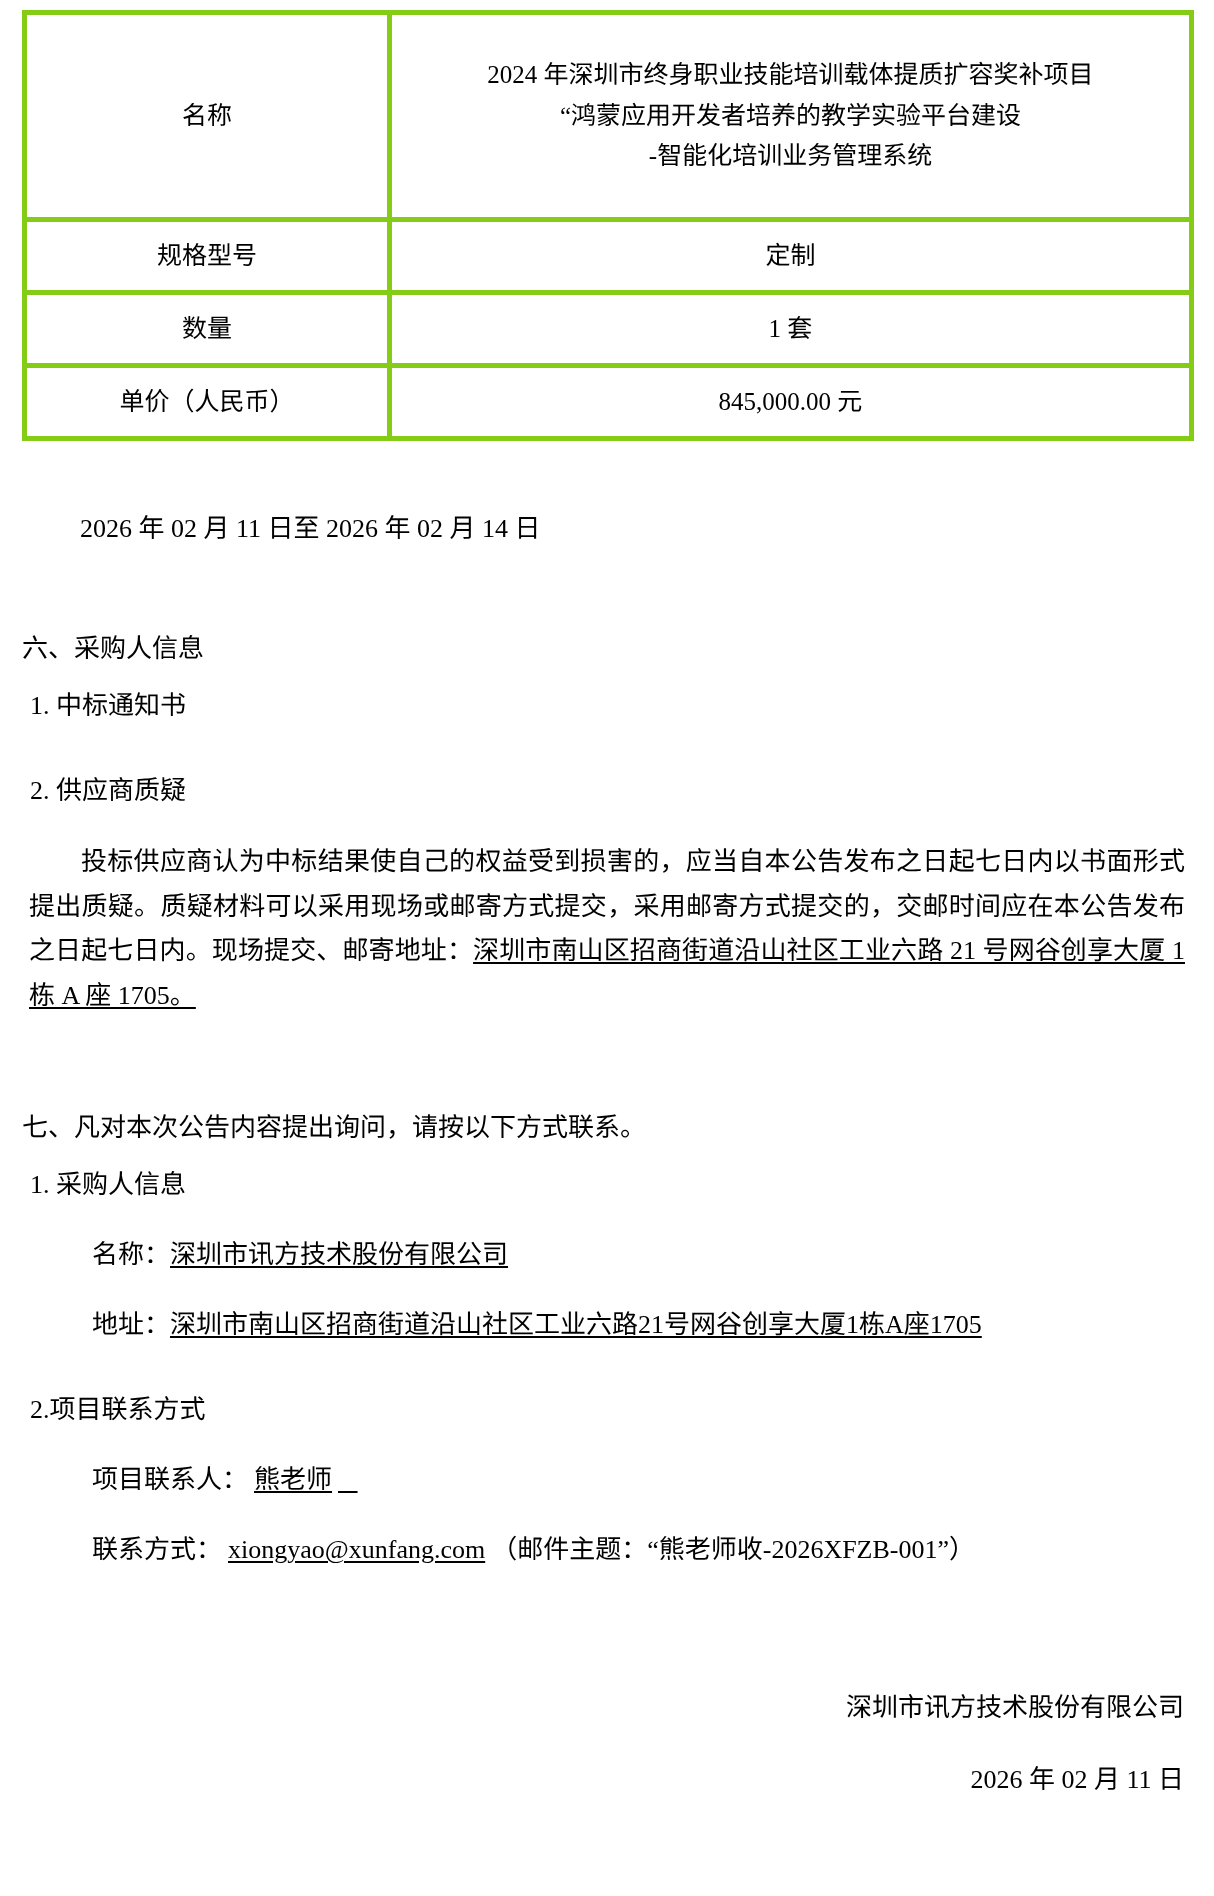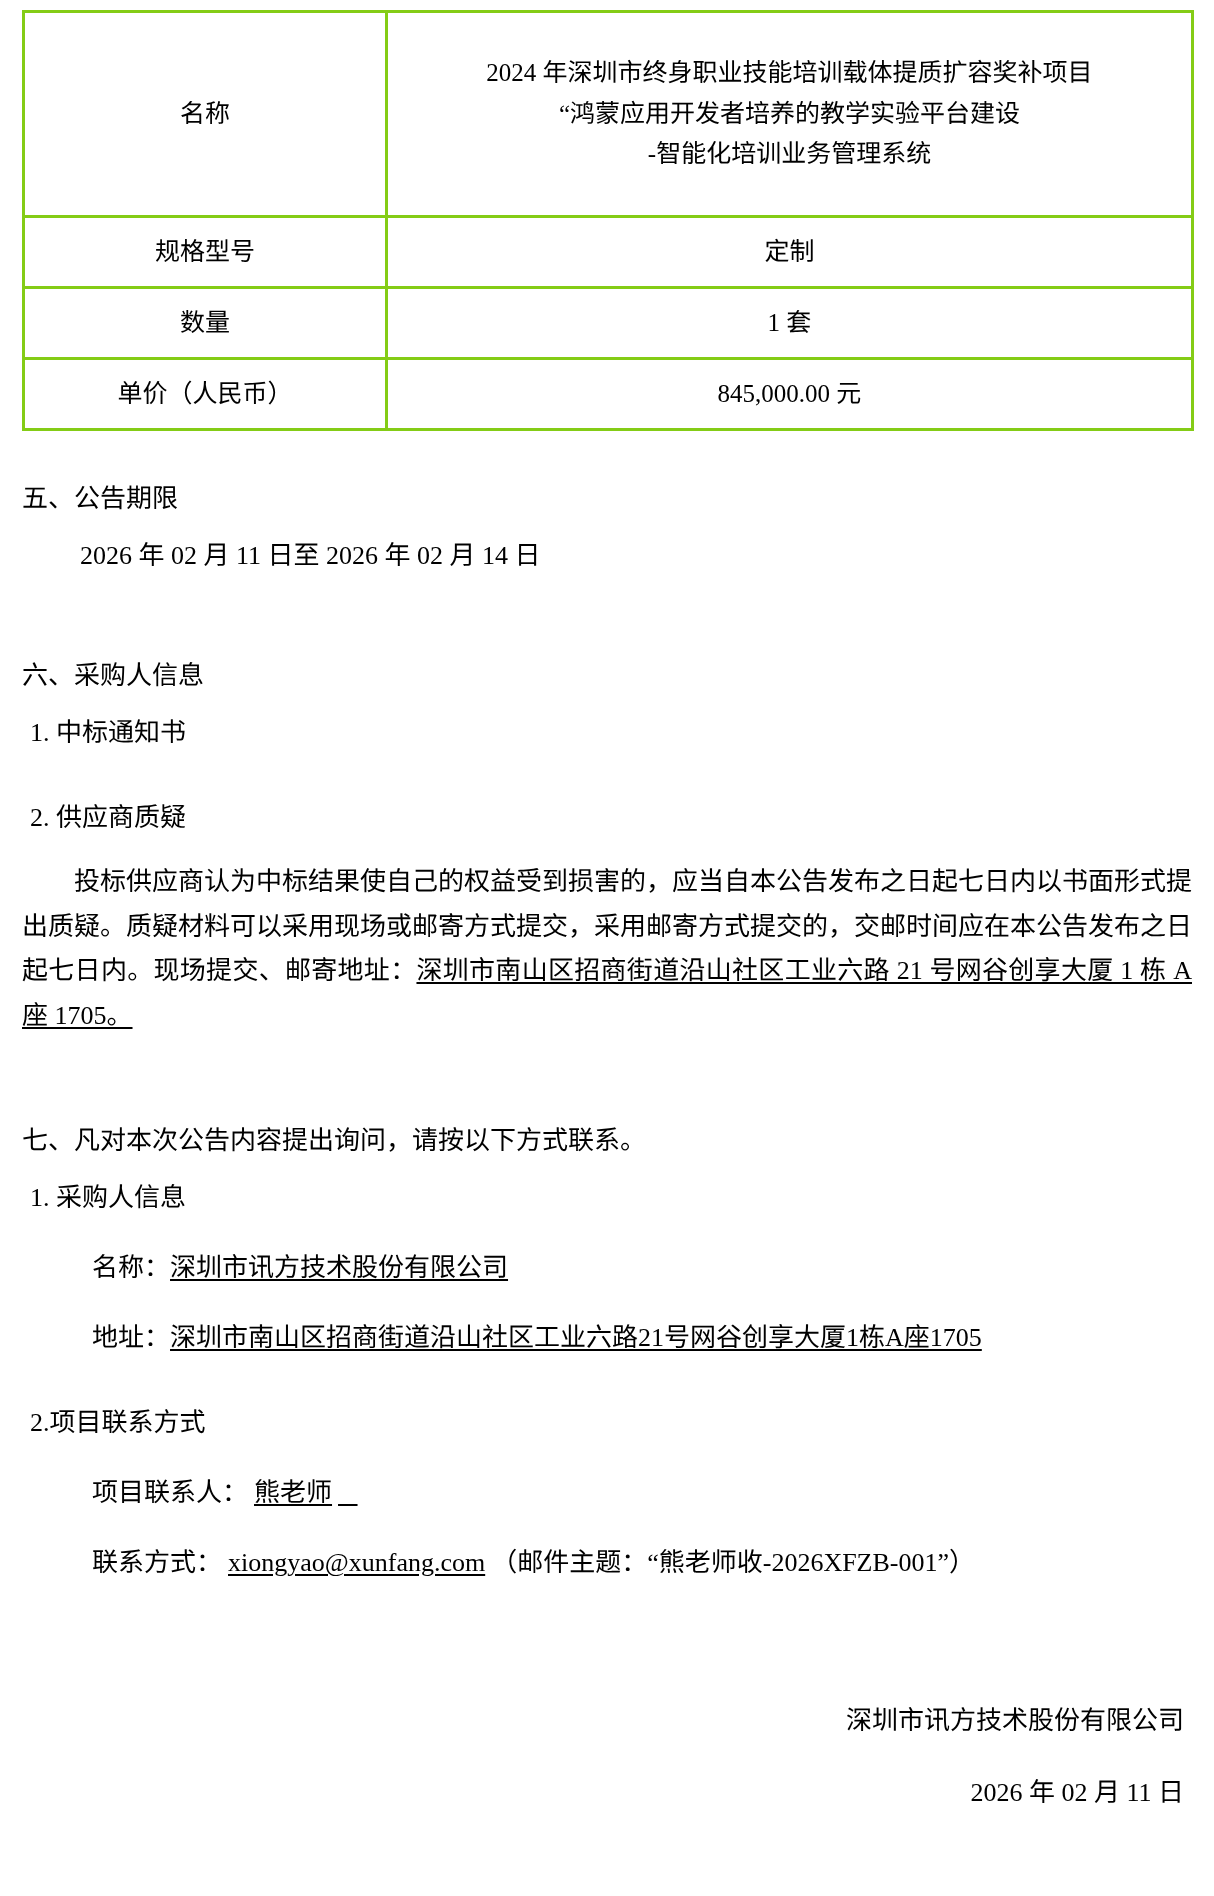--- a/index.html
+++ b/index.html
@@ -22,21 +22,21 @@
   }
 
   
   table.spec {
     border-collapse: collapse;
     width: 1172px;
     margin: 0 0 0 0;
     table-layout: fixed;
   }
   table.spec td {
-    border: 3px solid #84cc16;
+    border: 5px solid #84cc16;
     text-align: center;
     vertical-align: middle;
     font-size: 25px;
     line-height: 1.62;
     padding: 6px 4px;
   }
   td.label-col {
     width: 352px;
     border-radius: 14px;
   }
@@ -63,21 +63,21 @@
   .gap-m  { height: 24px; }
   .gap-s  { height: 14px; }
 
   .indent1 { padding-left: 50px; }
   .indent2 { padding-left: 62px; }
   .indent-first { text-indent: 52px; }
 
   .para {
     font-size: 26px;
     line-height: 1.72;
-    margin: 0;
+    margin: 7px;
     text-align: justify;
     text-justify: inter-ideograph;
   }
   .u { text-decoration: underline; text-underline-offset: 3px; }
   .u-sp { text-decoration: underline; text-underline-offset: 3px; padding: 0 6px; }
 
   .right {
     text-align: right;
     font-size: 26px;
     line-height: 1.8;
@@ -112,21 +112,20 @@
       </tr>
       <tr class="row-std">
         <td class="label-col">单价（人民币）</td>
         <td>845,000.00 元</td>
       </tr>
     </tbody>
   </table>
 
   <div class="gap-xl"></div>
 
-  <p class="heading">五、公告期限</p>
   <div class="gap-s"></div>
   <p class="sec indent1">2026 年 02 月 11 日至 2026 年 02 月 14 日</p>
 
   <div class="gap-xl"></div>
   <div class="gap-m"></div>
 
   <p class="heading">六、采购人信息</p>
   <div class="gap-s"></div>
   <p class="sec">1.  中标通知书</p>
   <div class="gap-s"></div>

